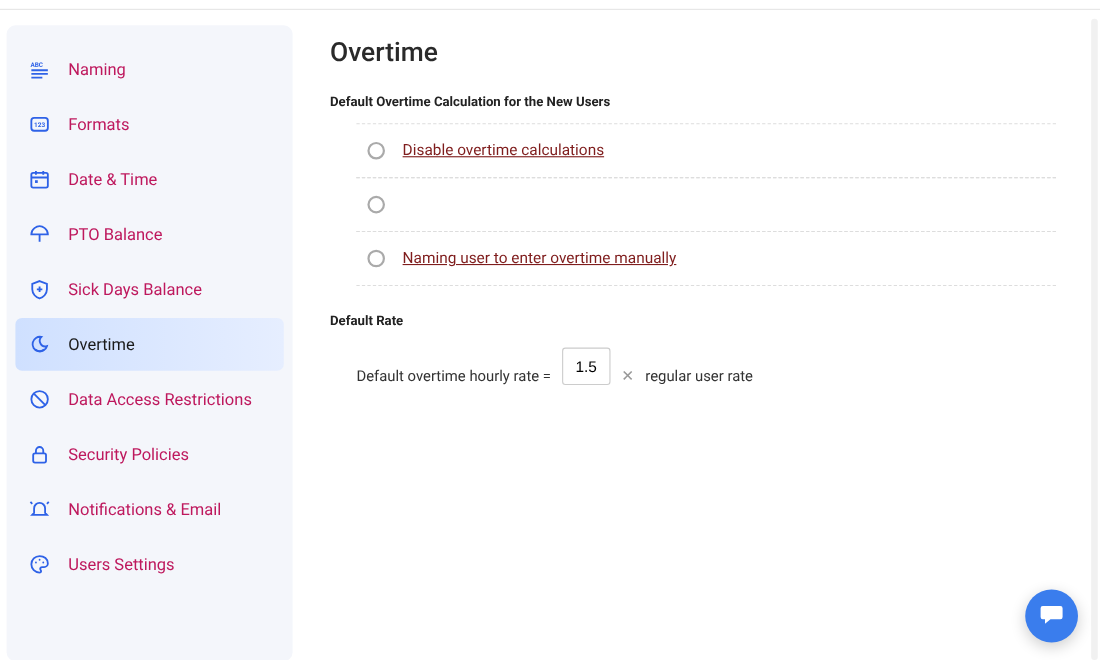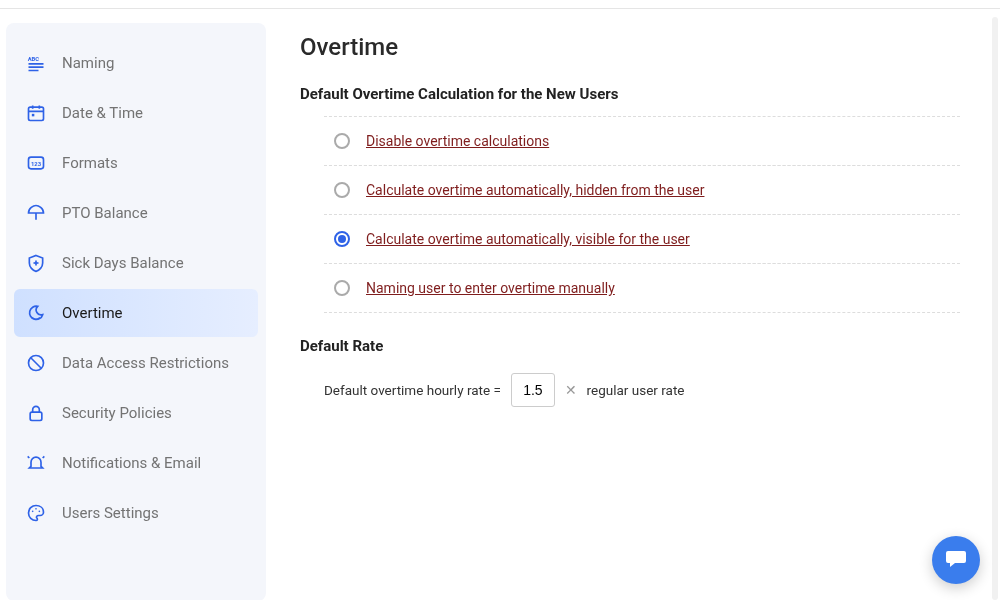--- a/index.html
+++ b/index.html
@@ -28,21 +28,21 @@
       overflow: hidden;
     }
     .sidebar-item {
       display: flex;
       align-items: center;
       gap: 16px;
       padding: 14px 12px;
       margin: 2px 0;
       border-radius: 6px;
       cursor: pointer;
-      color: #737373;
+      color: #be185d;
       font-size: 15px;
     }
     .sidebar-item.active {
       background: linear-gradient(90deg, #cfe0ff 0%, #e6eeff 100%);
       color: #1a1a1a;
     }
     .sidebar-item .icon {
       width: 20px;
       height: 20px;
       flex-shrink: 0;
@@ -58,21 +58,21 @@
       position: relative;
     }
     .page-title {
       font-size: 24px;
       font-weight: 500;
       color: #2a2a2a;
       margin-bottom: 24px;
       margin-top: 4px;
     }
     .section-heading {
-      font-size: 15px;
+      font-size: 12px;
       font-weight: 700;
       color: #222;
       margin: 24px 0 14px 0;
     }
     .radio-list {
       margin-left: 24px;
     }
     .radio-row {
       display: flex;
       align-items: center;
@@ -103,21 +103,21 @@
       background: #2e62e7;
       border-radius: 50%;
     }
     .radio-label {
       font-size: 14px;
       color: #7f1d1d;
       text-decoration: underline;
     }
     .rate-row {
       display: flex;
-      align-items: center;
+      align-items: flex-end;
       gap: 10px;
       margin: 18px 0 0 24px;
       font-size: 13.5px;
       color: #333;
     }
     .rate-input {
       border: 1px solid #ccc;
       border-radius: 3px;
       padding: 8px 6px;
       width: 44px;
@@ -165,38 +165,38 @@
             <line x1="3" y1="17" x2="21" y2="17"></line>
             <line x1="3" y1="21" x2="15" y2="21"></line>
         </svg>
       </span>
       <span>Naming</span>
     </div>
 
     <div class="sidebar-item">
       <span class="icon">
         <svg viewBox="0 0 24 24" fill="none" stroke="#2e62e7" stroke-width="2">
+          <rect x="3" y="5" width="18" height="14" rx="3"></rect>
+          <text x="6" y="15" font-size="7" fill="#2e62e7" stroke="none" font-weight="bold">123</text>
+        </svg>
+      </span>
+      <span>Formats</span>
+    </div>
+
+    <div class="sidebar-item">
+      <span class="icon">
+        <svg viewBox="0 0 24 24" fill="none" stroke="#2e62e7" stroke-width="2">
           <rect x="3" y="5" width="18" height="16" rx="2"></rect>
             <line x1="3" y1="10" x2="21" y2="10"></line>
           <line x1="8" y1="3" x2="8" y2="7"></line>
             <line x1="16" y1="3" x2="16" y2="7"></line>
           <rect x="7" y="13" width="3" height="3" fill="#2e62e7" stroke="none"></rect>
         </svg>
       </span>
       <span>Date &amp; Time</span>
-    </div>
-
-    <div class="sidebar-item">
-      <span class="icon">
-        <svg viewBox="0 0 24 24" fill="none" stroke="#2e62e7" stroke-width="2">
-          <rect x="3" y="5" width="18" height="14" rx="3"></rect>
-          <text x="6" y="15" font-size="7" fill="#2e62e7" stroke="none" font-weight="bold">123</text>
-        </svg>
-      </span>
-      <span>Formats</span>
     </div>
 
 
     <div class="sidebar-item">
       <span class="icon">
         <svg viewBox="0 0 24 24" fill="none" stroke="#2e62e7" stroke-width="2">
           <path d="M3 12 C3 6 9 3 12 3 C15 3 21 6 21 12 Z"></path>
             <line x1="12" y1="12" x2="12" y2="20"></line>
         </svg>
       </span>
@@ -274,25 +274,20 @@
 
     <h2 class="section-heading">Default Overtime Calculation for the New Users</h2>
 
     <div class="radio-list">
       <div class="radio-row">
         <span class="radio"></span>
         <span class="radio-label">Disable overtime calculations</span>
       </div>
       <div class="radio-row">
         <span class="radio"></span>
-        <span class="radio-label">Calculate overtime automatically, hidden from the user</span>
-      </div>
-      <div class="radio-row">
-        <span class="radio checked"></span>
-        <span class="radio-label">Calculate overtime automatically, visible for the user</span>
       </div>
       <div class="radio-row">
         <span class="radio"></span>
         <span class="radio-label">Naming user to enter overtime manually</span>
       </div>
     </div>
 
     <h2 class="section-heading" style="">Default Rate</h2>
 
     <div class="rate-row">

